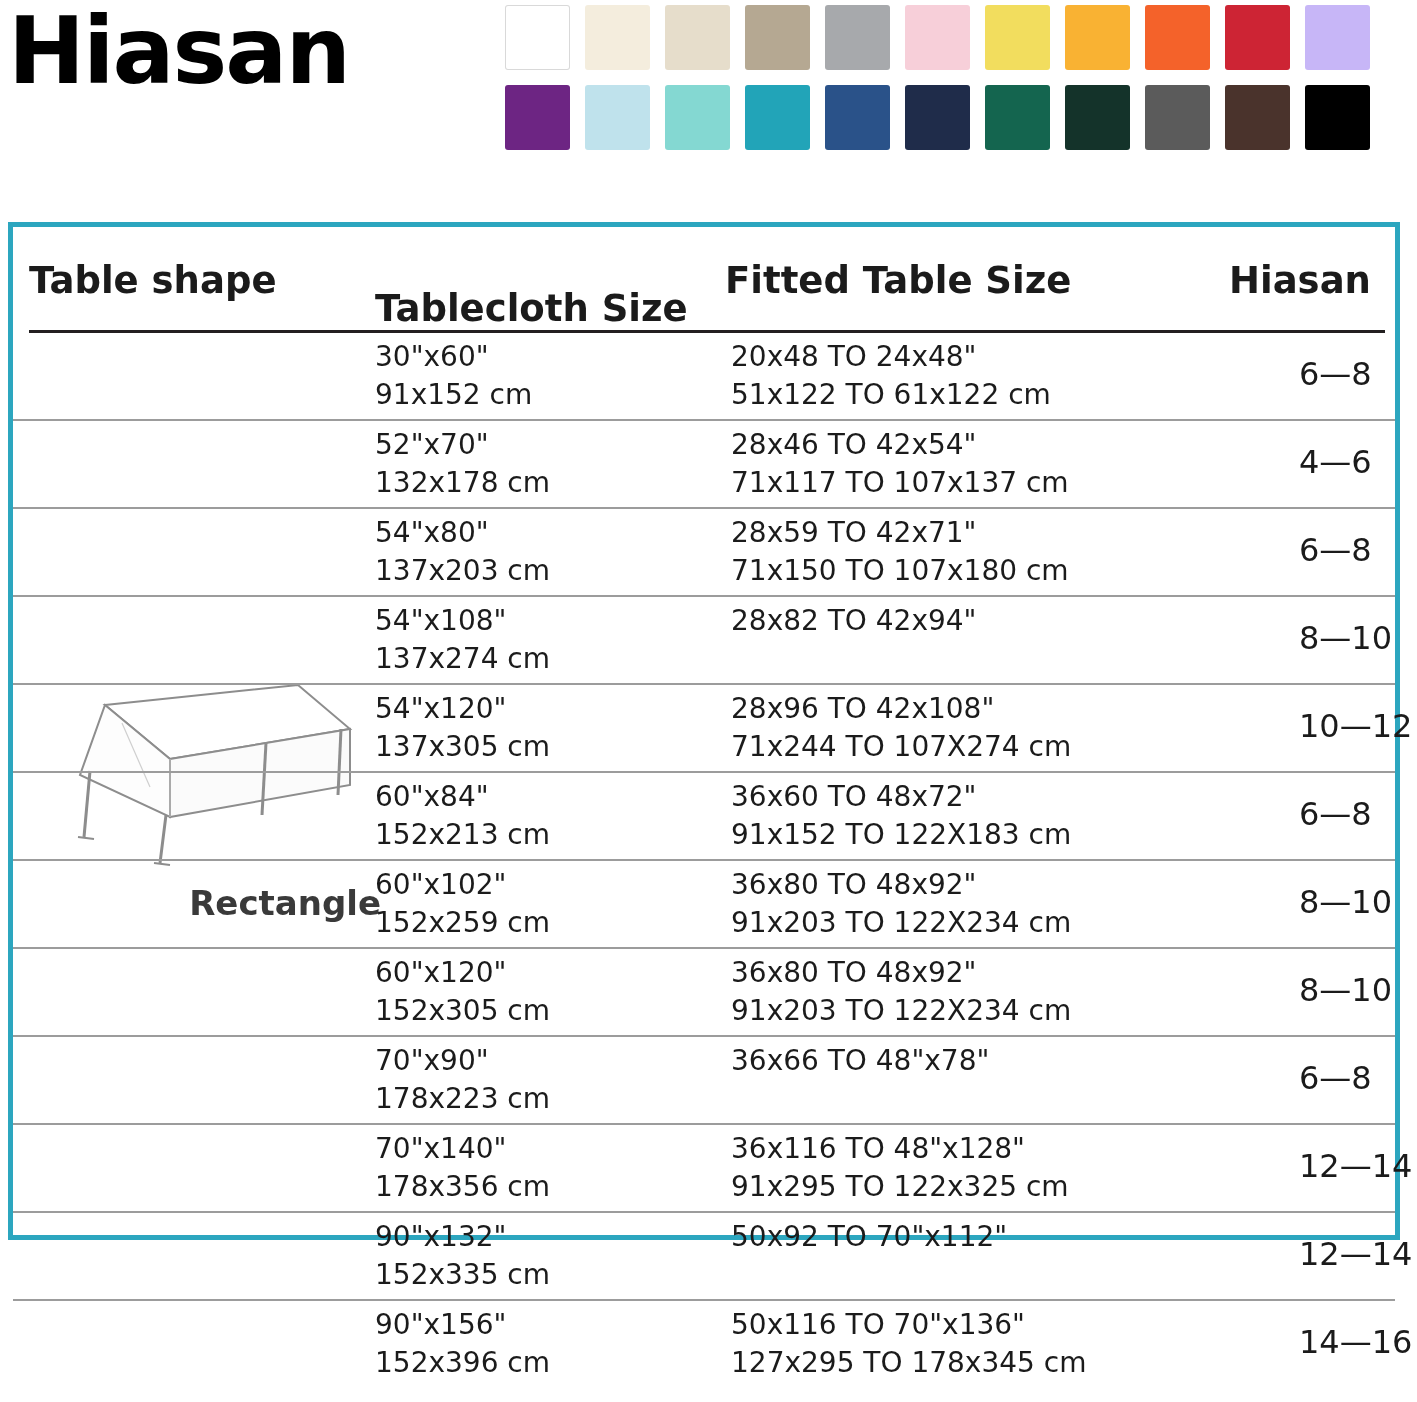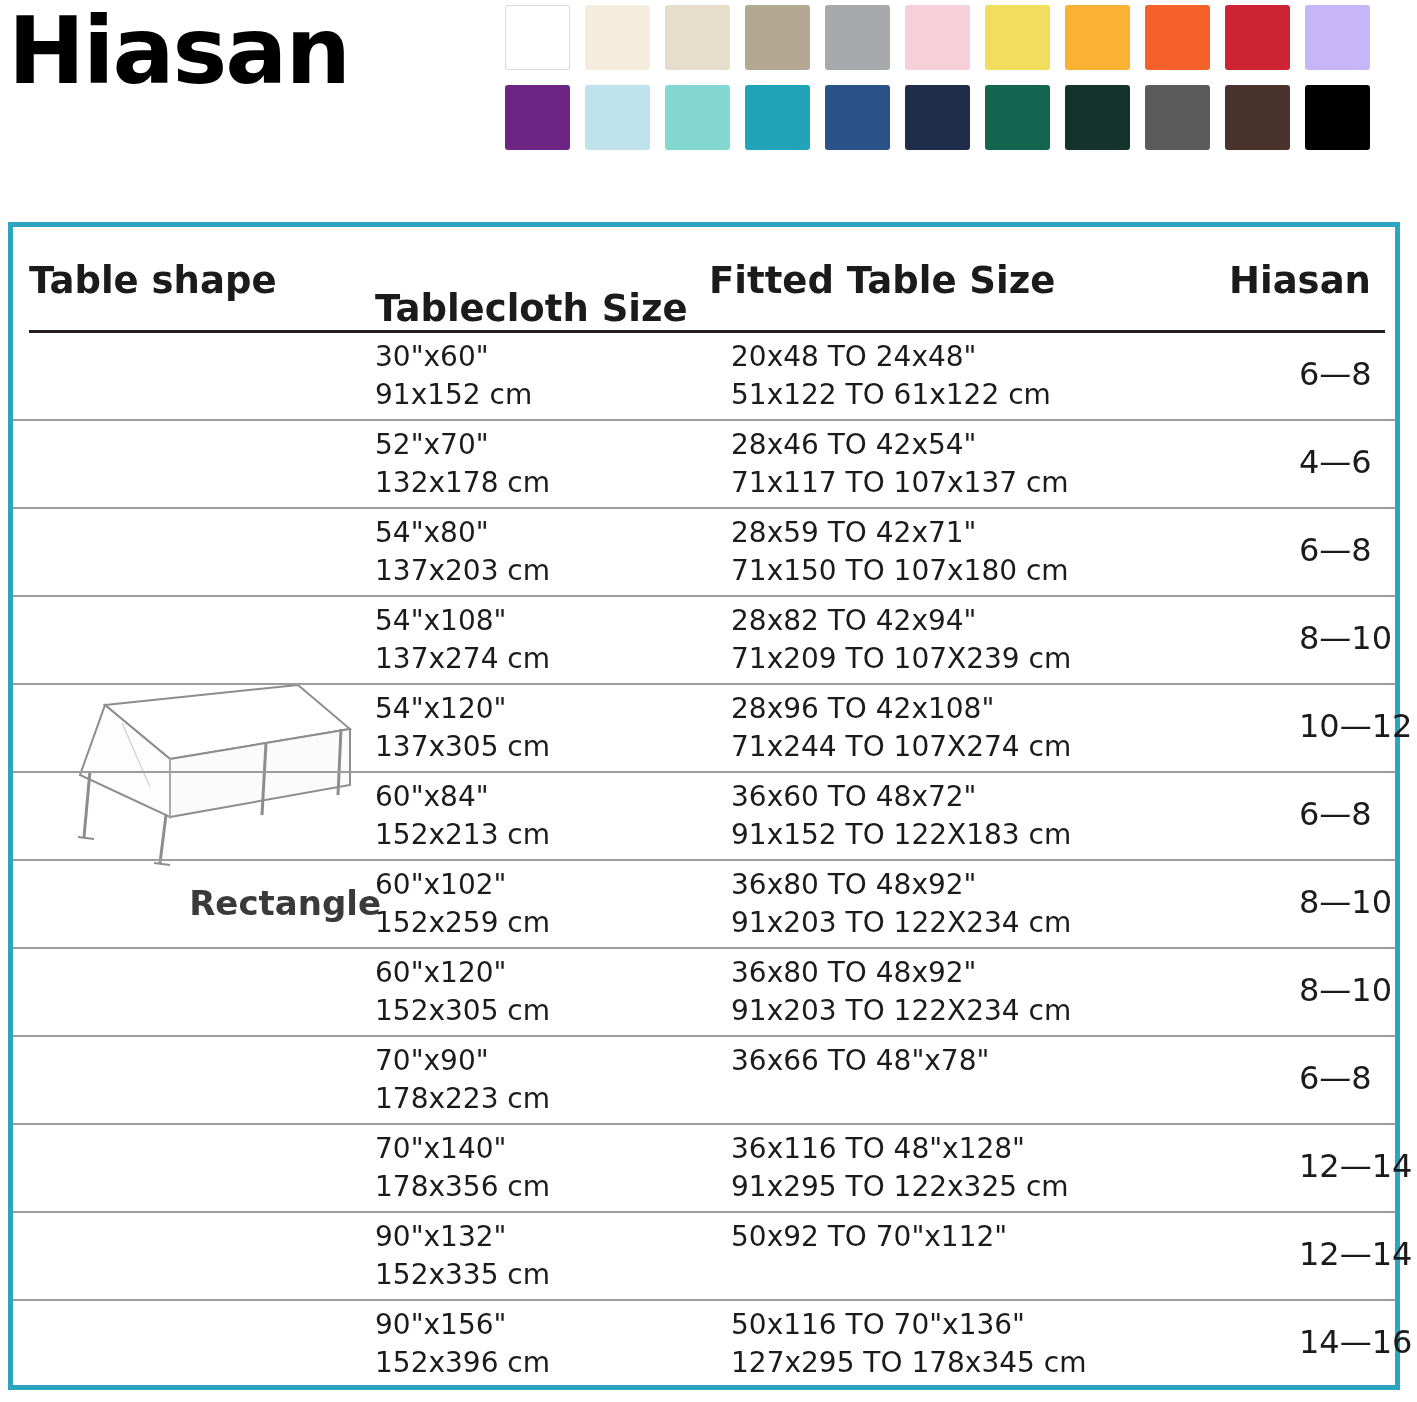--- a/index.html
+++ b/index.html
@@ -52,21 +52,21 @@
   .swatch.outline {
     box-shadow: inset 0 0 0 1px #d9d9d9;
   }
 
   
   .chart-frame {
     position: absolute;
     left: 8px;
     top: 222px;
     width: 1392px;
-    height: 1168px;
+    height: 1018px;
     border: 5px solid #2ca6bf;
     box-sizing: border-box;
   }
   .chart-inner {
     position: relative;
     width: 100%;
     height: 100%;
     padding: 0;
     box-sizing: border-box;
   }
@@ -80,21 +80,21 @@
   .head-cell {
     position: absolute;
     font-family: "DejaVu Sans", sans-serif;
     font-size: 37px;
     font-weight: 700;
     color: #1b1b1b;
     white-space: nowrap;
   }
   .head-shape { left: 16px; top: 0; }
   .head-tc    { left: 362px; top: 0; margin-top: 28px; }
-  .head-fit   { left: 696px; top: 0; }
+  .head-fit   { left: 712px; top: 0; }
   .head-seat  { left: 1216px; top: 0; }
 
   .head-rule {
     position: absolute;
     left: 16px;
     right: 10px;
     top: 103px;
     height: 3px;
     background: #231f20;
   }
@@ -254,21 +254,20 @@
           </div>
           <div class="cell seat">6—8</div>
         </div>
         <div class="row">
           <div class="cell size">
             <span class="ln2">54"x108"</span>
             <span class="ln2">137x274 cm</span>
           </div>
           <div class="cell fit">
             <span class="ln2">28x82 TO 42x94"</span>
-            <span class="ln2">71x209 TO 107X239 cm</span>
           </div>
           <div class="cell seat">8—10</div>
         </div>
         <div class="row">
           <div class="cell size">
             <span class="ln2">54"x120"</span>
             <span class="ln2">137x305 cm</span>
           </div>
           <div class="cell fit">
             <span class="ln2">28x96 TO 42x108"</span>

